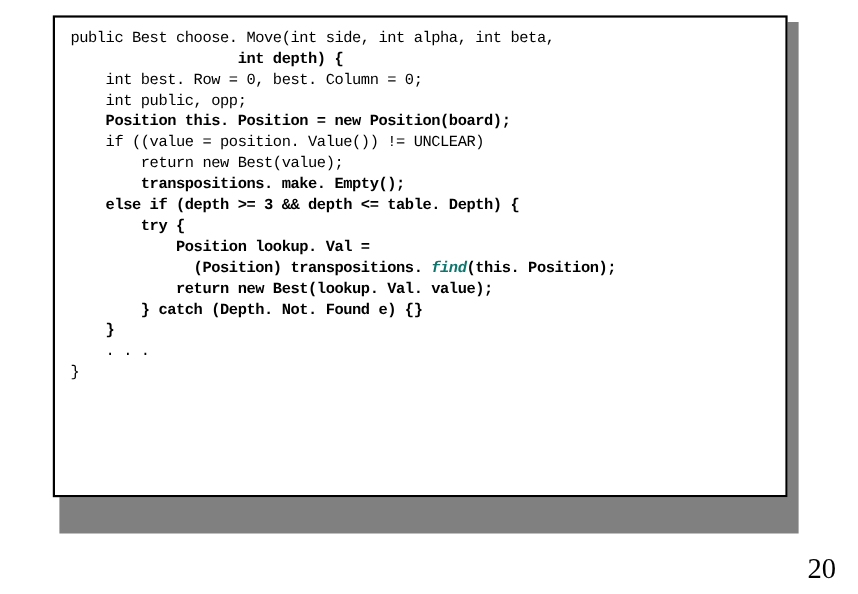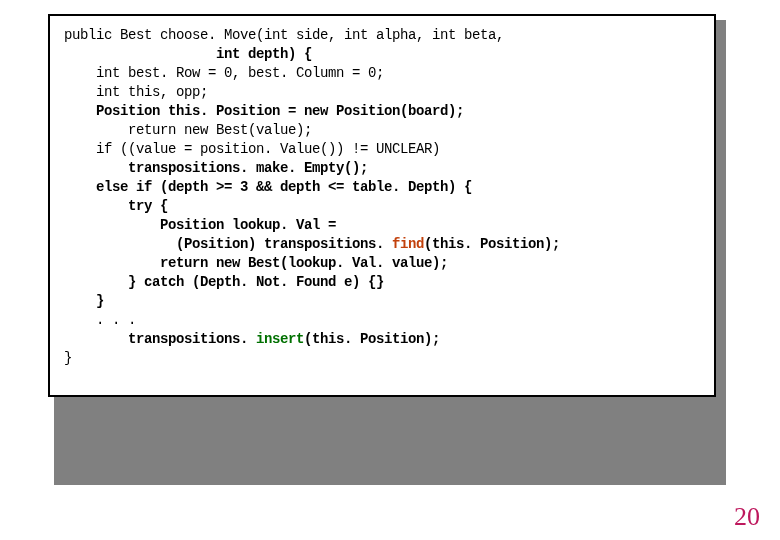--- a/index.html
+++ b/index.html
@@ -23,76 +23,76 @@
     left: 54px;
     width: 672px;
     height: 465px;
     background: #808080;
   }
   .code-box {
     position: absolute;
     top: 14px;
     left: 48px;
     width: 668px;
-    height: 383px;
+    height: 438px;
     background: #ffffff;
     border: 2px solid #000000;
     padding: 10px 14px;
     box-sizing: border-box;
     overflow: hidden;
   }
   .code-line {
     font-size: 14px;
     line-height: 19px;
     white-space: pre;
     color: #000000;
     letter-spacing: -0.4px;
   }
   .code-line.bold {
     font-weight: bold;
   }
   .find-span {
-    color: #c2410c;
+    color: #0f766e;
     font-weight: bold;
+    font-style: italic;
   }
   .insert-span {
     color: #007000;
     font-weight: bold;
   }
   .page-number {
     position: absolute;
     right: 20px;
     bottom: 8px;
     font-family: "Times New Roman", Times, serif;
     font-size: 26px;
-    color: #be185d;
+    color: #000000;
   }
 </style>
 </head>
 <body>
 <div class="slide">
 
   <div class="code-box-shadow"></div>
 
   <div class="code-box">
     <div class="code-line"><span>public Best choose. Move(int side, int alpha, int beta,</span></div>
     <div class="code-line bold"><span>                   int depth) {</span></div>
     <div class="code-line"><span>    int best. Row = 0, best. Column = 0;</span></div>
-    <div class="code-line"><span>    int this, opp;</span></div>
+    <div class="code-line"><span>    int public, opp;</span></div>
     <div class="code-line bold"><span>    Position this. Position = new Position(board);</span></div>
     <div class="code-line"><span></span></div>
+    <div class="code-line"><span>    if ((value = position. Value()) != UNCLEAR)</span></div>
     <div class="code-line"><span>        return new Best(value);</span></div>
-    <div class="code-line"><span>    if ((value = position. Value()) != UNCLEAR)</span></div>
     <div class="code-line bold"><span>        transpositions. make. Empty();</span></div>
     <div class="code-line bold"><span>    else if (depth &gt;= 3 &amp;&amp; depth &lt;= table. Depth) {</span></div>
     <div class="code-line bold"><span>        try {</span></div>
     <div class="code-line bold"><span>            Position lookup. Val =
               (Position) transpositions. </span><span class="find-span">find</span><span>(this. Position);</span></div>
     <div class="code-line bold"><span>            return new Best(lookup. Val. value);</span></div>
     <div class="code-line bold"><span>        } catch (Depth. Not. Found e) {}</span></div>
     <div class="code-line bold"><span>    }</span></div>
     <div class="code-line"><span>    . . .</span></div>
-    <div class="code-line bold"><span>        transpositions. </span><span class="insert-span">insert</span><span>(this. Position);</span></div>
     <div class="code-line"><span>}</span></div>
   </div>
 
   <div class="page-number">20</div>
 </div>
 
 </body></html>

